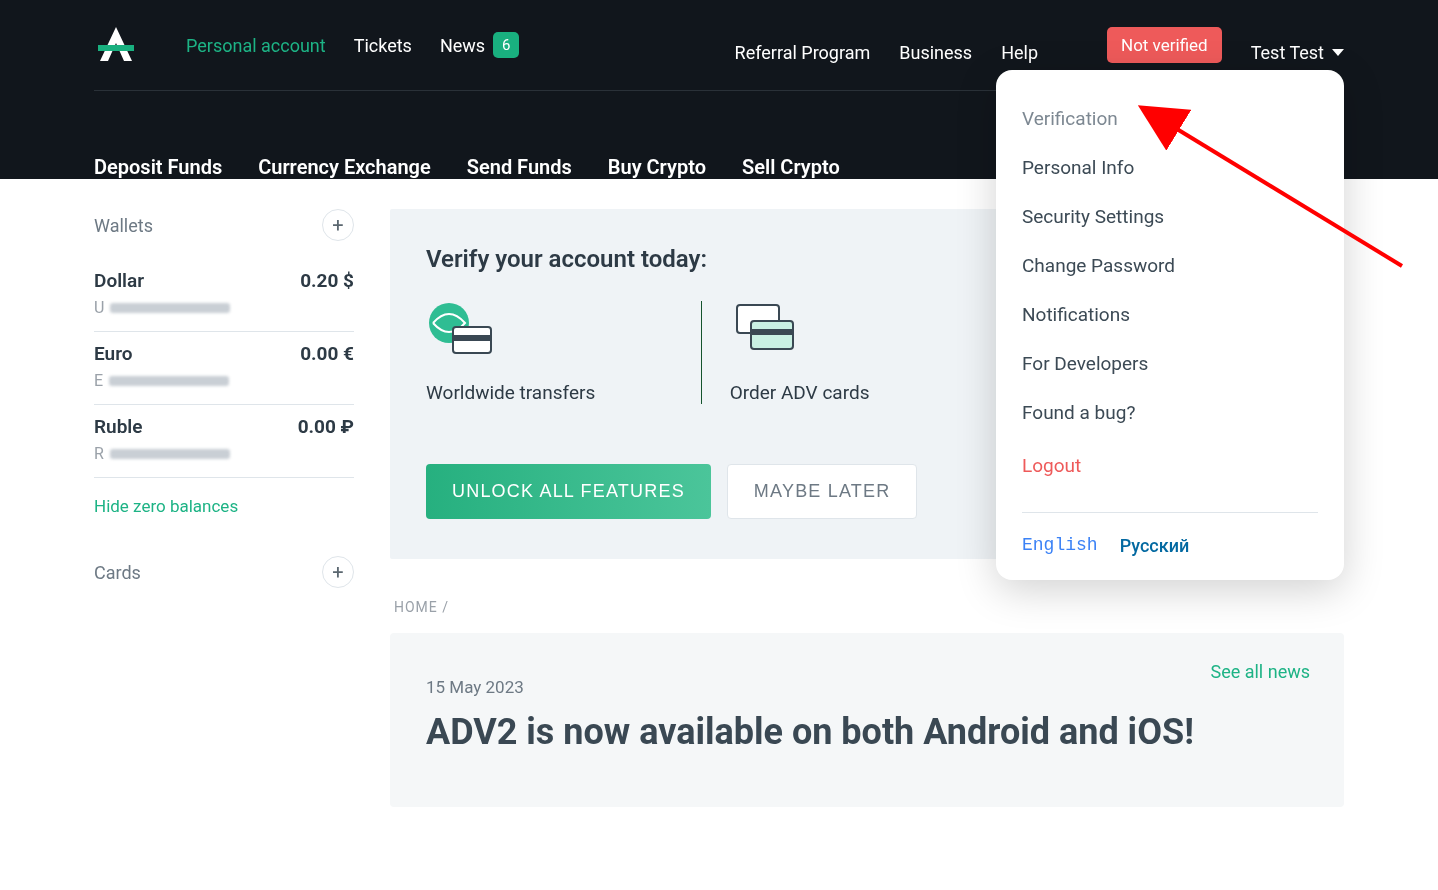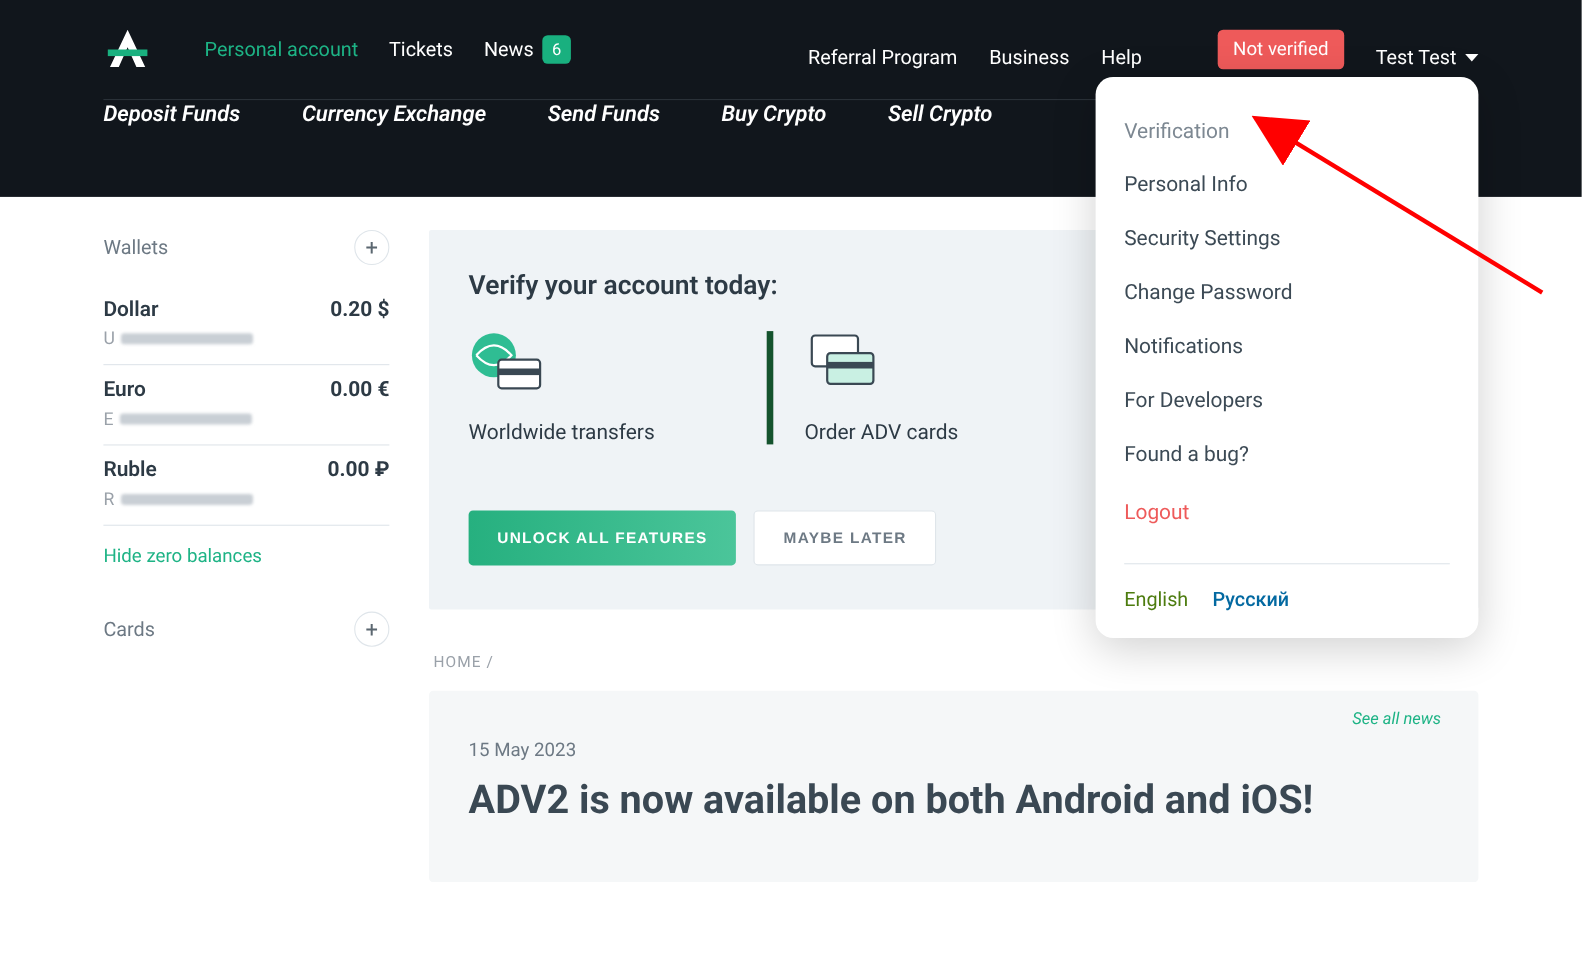--- a/index.html
+++ b/index.html
@@ -26,21 +26,21 @@
   .nav-left a { text-decoration:none; font-size:18px; }
   .nav-personal { color:var(--teal); }
   .nav-plain { color:var(--text-light); }
   .news-badge { display:inline-flex; align-items:center; justify-content:center; width:26px; height:26px; border-radius:5px; background:var(--teal-bright); color:#fff; font-size:15px; margin-left:8px; }
   .nav-right { display:flex; align-items:flex-end; gap:29px; margin-left:auto; }
   .nav-right a { color:var(--text-light); text-decoration:none; font-size:18px; }
   .not-verified { background:var(--red); color:#fff; padding:8px 14px; border-radius:5px; font-size:17px;margin-left:40px; }
   .user-menu-trigger { color:#fff; font-size:18px; display:flex; align-items:center; gap:8px; cursor:pointer; }
   .caret-down { width:0; height:0; border-left:6px solid transparent; border-right:6px solid transparent; border-top:7px solid #fff; }
 
-  .topbar-row2 { display:flex; align-items:flex-start; height:88px; gap:56px;font-style:italic; }
+  .topbar-row2 { display:flex; align-items:flex-end; height:88px; gap:36px; }
   .topbar-row2 a { color:var(--text-light); text-decoration:none; font-size:20px; font-weight:600; }
 
   
   .page { display:flex; padding:30px 94px 0 94px; gap:36px; }
   .sidebar { width:260px; flex:0 0 260px; }
 
   
   .side-header { display:flex; align-items:center; justify-content:space-between; margin-bottom:18px; }
   .side-header span { color:#6d7984; font-size:18px; }
   .circle-btn { width:30px; height:30px; border:1px solid var(--border-light); border-radius:50%; background:#fff; display:flex; align-items:center; justify-content:center; color:#5b6770; font-size:20px; line-height:1; cursor:pointer; }
@@ -51,45 +51,45 @@
   .wallet-id { display:flex; align-items:center; gap:6px; margin-top:6px; color:#9aa1a9; font-size:16px; }
   .blur-box { width:120px; height:10px; background:#c9cfd5; border-radius:3px; filter:blur(1.5px); }
   .hide-zero { color:var(--teal); font-size:17px; margin-top:18px; display:block; cursor:pointer; }
   .cards-section { margin-top:40px; }
 
   
   .main { flex:1; }
   .verify-panel { background:var(--panel-grey); padding:36px 36px 40px 36px; border-radius:2px; position:relative; }
   .verify-title { font-size:24px; font-weight:600; margin:0 0 28px 0; }
   .features { display:flex; gap:0; }
-  .feature { flex:1; padding:0 28px; border-right:6px solid #14532d; }
+  .feature { flex:1; padding:0 28px; border-right:1px solid #14532d; }
   .feature:first-child { padding-left:0; }
   .feature:last-child { border-right:none; }
   .feature-icon { width:72px; height:56px; margin-bottom:20px; }
   .feature-label { font-size:19px; color:var(--text-dark); }
   .panel-buttons { display:flex; gap:16px; margin-top:60px; }
-  .btn { border:none; padding:16px 26px; font-size:14px; letter-spacing:1.2px; font-weight:700; border-radius:4px; cursor:pointer; }
+  .btn { border:none; padding:16px 26px; font-size:18px; letter-spacing:1.2px; font-weight:400; border-radius:4px; cursor:pointer; }
   .btn-primary { background:linear-gradient(90deg,#26b07f,#4bc59a); color:#fff; }
   .btn-outline { background:#fff; border:1px solid var(--border-light); color:#6d7984; }
 
   
   .breadcrumb { margin:40px 0 18px 4px; color:#9aa1a9; font-size:14px; letter-spacing:1px; }
   .news-card { background:var(--news-card); padding:30px 36px; border-radius:4px; position:relative; }
-  .see-all { position:absolute; top:16px; right:34px; color:var(--teal); font-size:15px; cursor:pointer;font-style:italic; }
+  .see-all { position:absolute; top:28px; right:34px; color:var(--teal); font-size:18px; cursor:pointer; }
   .news-date { color:#6d7984; font-size:17px; margin:14px 0 14px 0; }
   .news-title { font-size:36px; font-weight:700; color:#3a4853; margin:0 0 24px 0; }
 
   
   .dropdown { position:absolute; top:70px; right:94px; width:296px; background:#fff; border-radius:16px; box-shadow:0 10px 40px rgba(0,0,0,0.18); padding:24px 26px; z-index:50; }
   .dropdown-item { display:block; padding:13px 0; font-size:19px; color:#3c4a55; text-decoration:none; cursor:pointer; }
   .dropdown-item:first-child { color:#7d8892; }
   .dropdown-logout { color:var(--red); margin-top:4px; }
   .dropdown-divider { border:none; border-top:1px solid var(--border-light); margin:22px 0; }
   .lang-row { display:flex; gap:22px; font-size:18px; }
-  .lang-en { color:#4d7c0f; }
+  .lang-en { color:#3b82f6;font-family:Liberation Mono, monospace; }
   .lang-ru { color:#0369a1; font-weight:500; }
 
   
   .annot-arrow { position:absolute; top:96px; right:-4px; pointer-events:none; z-index:60; }
 
   .outer { position:relative; }
 </style>
 </head>
 <body>
 

